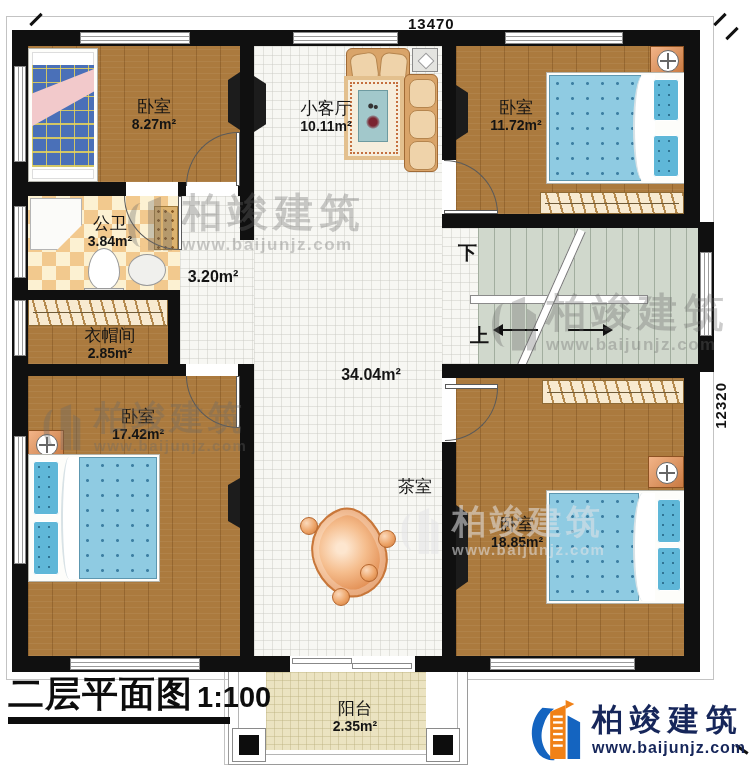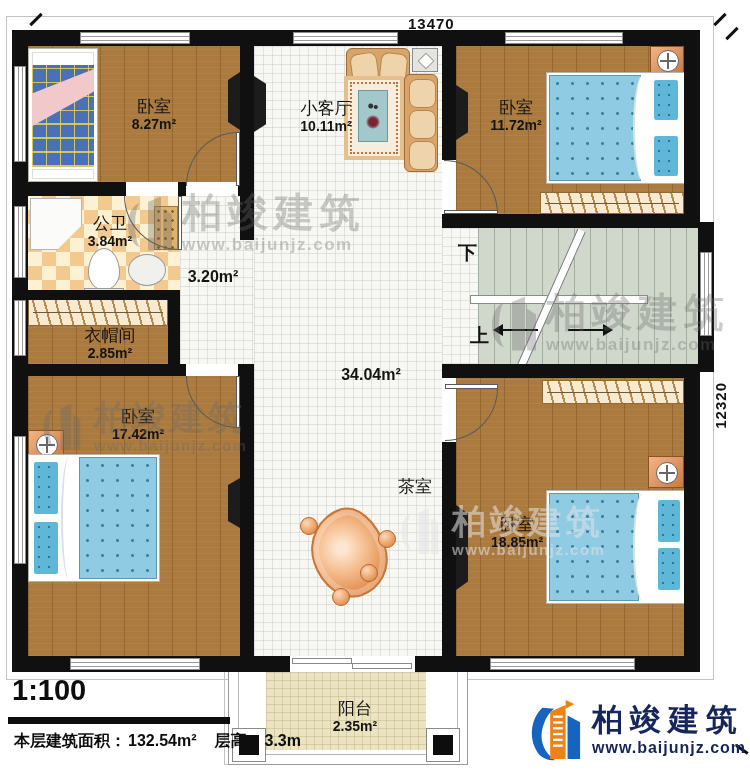--- a/index.html
+++ b/index.html
@@ -369,26 +369,24 @@
         <div class="wm-b1"></div>
         <div class="wm-b2"></div>
       </div>
     <div>
         <div class="wm-brand">柏竣建筑</div>
          <div class="wm-site">www.baijunjz.com</div>
       </div>
   </div>
 
   <div class="title-row">
+    <span class="title-main">二层平面图</span>
     <span class="title-scale">1:100</span>
   </div>
   <div class="title-bar"></div>
-  <div class="info-row">
-    <span>本层建筑面积：</span><span>132.54m²</span><span class="gap"></span><span>层高：</span><span>3.3m</span>
-  </div>
 
   <div class="logo">
     <svg width="56" height="64" viewBox="0 0 58 66">
       <path d="M16 10 C3 22 1 44 13 59 C19 64 25 65 29 64 C17 56 12 42 17 28 C19 21 23 15 28 11 Z" fill="#1464c0"></path>
       <polygon points="24,14 40,7 40,63 24,63" fill="#f08117"></polygon>
       <polygon points="40,2 49,6 40,11" fill="#f08117"></polygon>
       <polygon points="42,18 55,25 55,63 42,63" fill="#1464c0"></polygon>
       <g fill="#ffffff">
         <rect x="27" y="18" width="10" height="2.4"></rect>
           <rect x="27" y="24" width="10" height="2.4"></rect>

